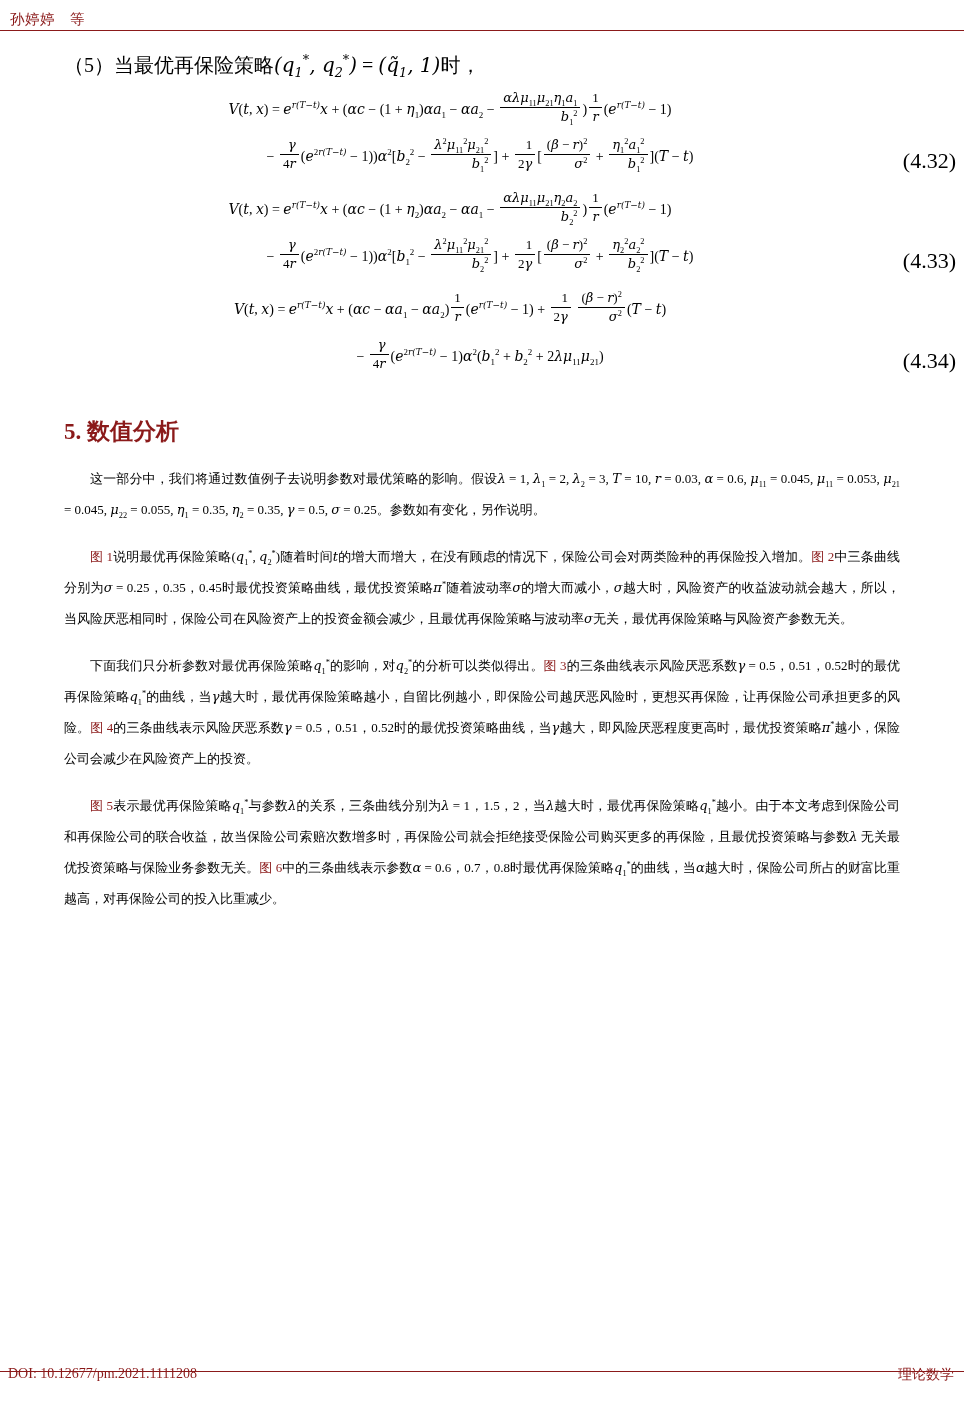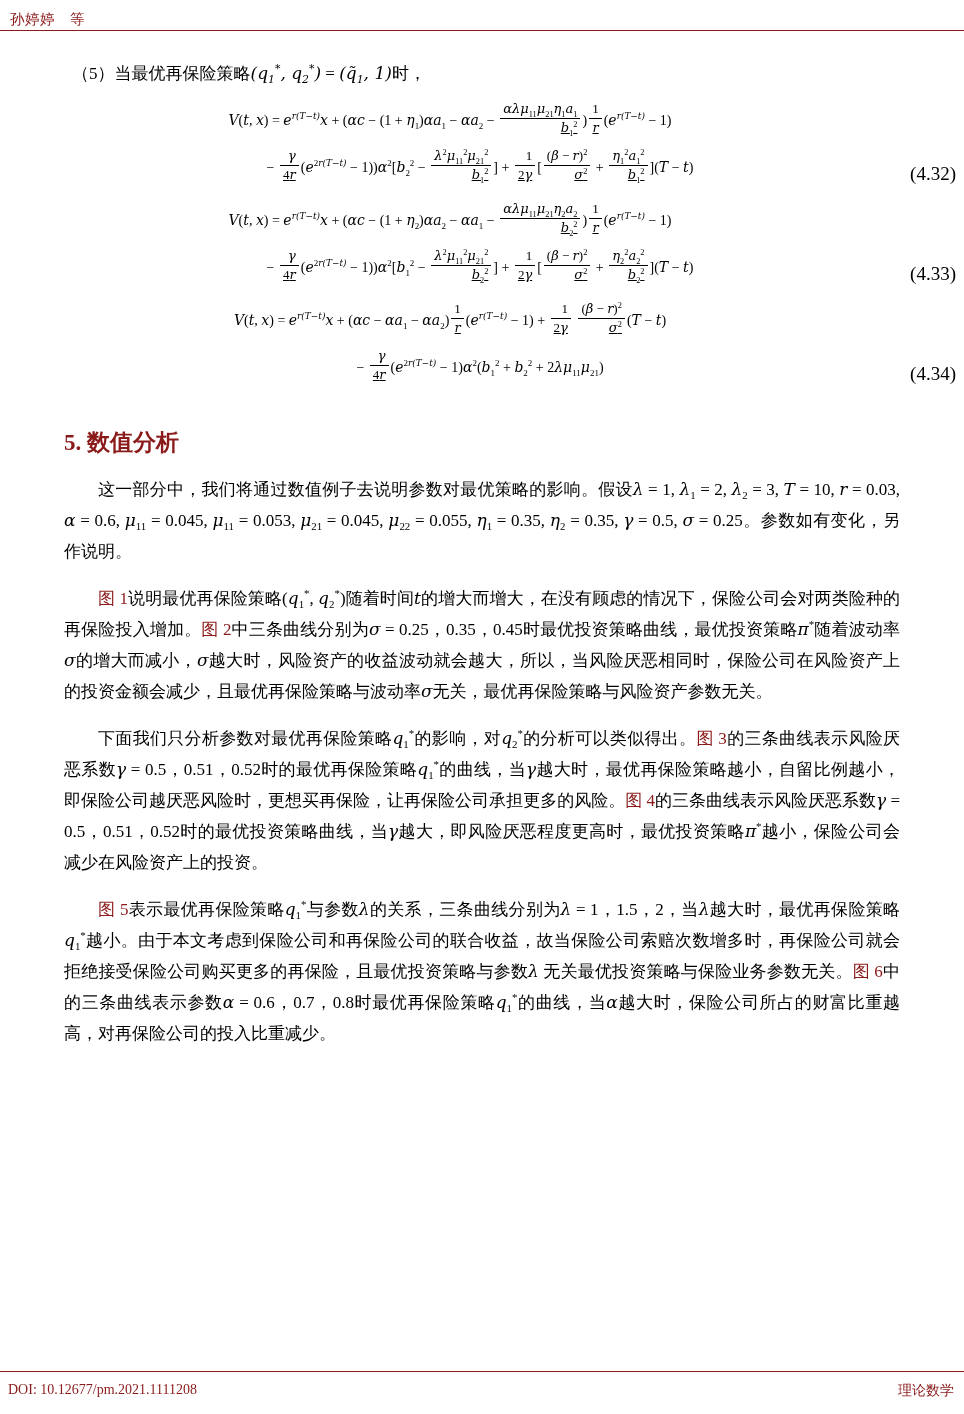--- a/index.html
+++ b/index.html
@@ -46,21 +46,21 @@
   .footer-rule {
     position: absolute;
     bottom: 42px;
     left: 0;
     width: 964px;
     height: 1px;
     background: #8b1a1a;
   }
   .page-footer {
     position: absolute;
-    bottom: 8px;
+    bottom: 24px;
     left: 0;
     width: 964px;
     height: 26px;
     font-size: 14px;
     color: #8b1a1a;
   }
   .page-footer .doi {
     position: absolute;
     left: 8px;
     top: 2px;
@@ -81,23 +81,23 @@
 
   
   .content {
     position: absolute;
     top: 50px;
     left: 0;
     width: 964px;
   }
 
   .case-line {
-    margin: 8px;
+    margin: 0;
     padding: 0 0 0 64px;
-    font-size: 17px;
+    font-size: 20px;
     line-height: 30px;
   }
   .case-line.tight { padding-top: 8px; }
 
   .eq-block {
     position: relative;
     margin: 6px 0 0 0;
     padding: 0 64px 0 0;
     text-align: center;
   }
@@ -108,21 +108,21 @@
     line-height: 46px;
     white-space: nowrap;
   }
   .eq-row.indent-minus {
     padding-left: 60px;
   }
   .eq-tag {
     position: absolute;
     right: 8px;
     bottom: 6px;
-    font-size: 19px;
+    font-size: 22px;
   }
 
   
   .mi { font-family: "DejaVu Serif", serif; font-style: italic; }
   .gk { font-family: "DejaVu Serif", serif; font-style: italic; }
   sub, sup { font-size: 64%; line-height: 0; }
   .frac {
     display: inline-block;
     vertical-align: -0.52em;
     text-align: right;
@@ -132,37 +132,36 @@
   .frac > .num {
     display: block;
     padding: 0 3px 1px 3px;
     border-bottom: 1px solid #000;
     line-height: 1.18;
   }
   .frac > .den {
     display: block;
     padding: 1px 3px 0 3px;
     line-height: 1.18;
-    text-decoration: underline;
   }
 
   
   h2.section-title {
     margin: 36px 2px 0 0;
     padding-left: 64px;
     font-size: 23px;
     color: #8b1a1a;
     font-family: "Liberation Serif", serif;
     font-weight: bold;
   }
 
   p.body-par {
     margin: 16px 0 0 0;
     padding: 0 64px 0 64px;
-    font-size: 17px;
+    font-size: 13px;
     line-height: 31px;
     text-align: justify;
     text-justify: inter-ideograph;
     text-indent: 2em;
   }
   .fignum { color: #8b1a1a; }
 </style>
 </head>
 <body>
 

